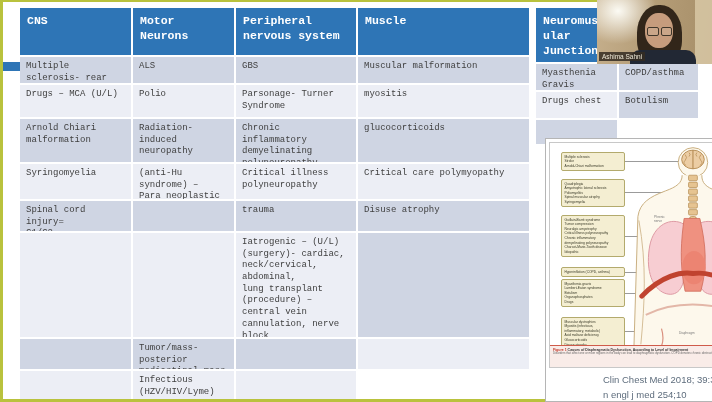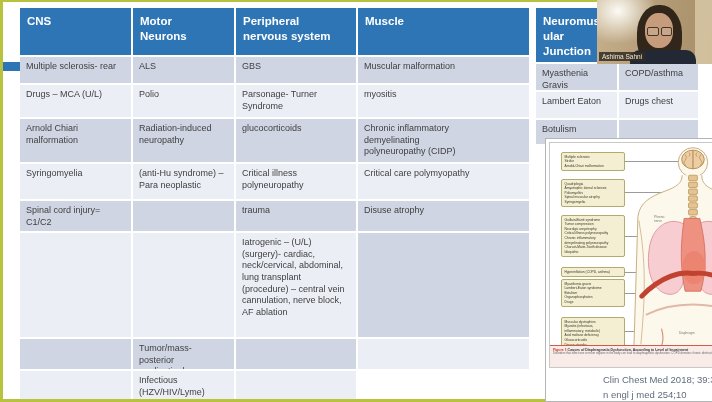--- a/index.html
+++ b/index.html
@@ -6,21 +6,21 @@
   .screen{position:relative;width:712px;height:402px;background:#ffffff;overflow:hidden;
           font-family:"Liberation Sans",sans-serif;}
   
   .edge{position:absolute;background:#b9c23d;z-index:3;}
   .edge-top{left:0;top:0;width:712px;height:2px;}
   .edge-left{left:0;top:0;width:3px;height:402px;}
   .edge-bottom{left:0;bottom:0;width:712px;height:3px;}
   
   .marker{position:absolute;left:0;top:62px;width:20px;height:9px;background:#2e75b6;z-index:2;}
   
-  .tbl{position:absolute;display:grid;gap:2px;background:transparent;z-index:2;}
+  .tbl{position:absolute;display:grid;gap:2px;background:transparent;z-index:2;font-family:Liberation Mono, monospace;}
   .tbl-main{left:20px;top:8px;grid-template-columns:111px 101px 120px 171px;
             grid-template-rows:47px 26px 32px 43px 35px 30px 104px 30px 30px;}
   .tbl-nmj{left:536px;top:8px;grid-template-columns:81px 79px;
            grid-template-rows:54px 26px 26px 24px;}
   .th{background:#2e75b6;color:#ffffff;font-weight:bold;font-size:11.5px;line-height:1.3;
       padding:6px 7px;white-space:pre-line;overflow:hidden;}
   .th-span{grid-column:1 / -1;}
   .td{font-size:9px;line-height:1.3;color:#3f3f3f;padding:4px 6px;white-space:pre-line;overflow:hidden;}
   .rd{background:#cfd5e3;}
   .rl{background:#eceef5;}
@@ -84,24 +84,24 @@
     <div class="td rl">Drugs – MCA (U/L)</div>
     <div class="td rl">Polio</div>
     <div class="td rl">Parsonage- Turner
 Syndrome</div>
     <div class="td rl">myositis</div>
 
     <div class="td rd">Arnold Chiari
 malformation</div>
     <div class="td rd">Radiation-induced
 neuropathy</div>
-    <div class="td rd">glucocorticoids</div>
     <div class="td rd">Chronic inflammatory
 demyelinating
 polyneuropathy (CIDP)</div>
+    <div class="td rd">glucocorticoids</div>
 
     <div class="td rl">Syringomyelia</div>
     <div class="td rl">(anti-Hu syndrome) –
 Para neoplastic</div>
     <div class="td rl">Critical illness
 polyneuropathy</div>
     <div class="td rl">Critical care polymyopathy</div>
 
     <div class="td rd">Spinal cord injury=
 C1/C2</div>
@@ -132,21 +132,20 @@
     <div class="td rl"></div>
   </div>
 
   <div class="tbl tbl-nmj">
     <div class="th th-span">Neuromusc
 ular
 Junction</div>
     <div class="td rd">Myasthenia
 Gravis</div>
     <div class="td rd">COPD/asthma</div>
-    <div class="td rl">Lambert Eaton</div>
     <div class="td rl">Drugs chest</div>
     <div class="td rd">Botulism</div>
     <div class="td rd"></div>
   </div>
 
   <div class="webcam">
     <div class="wc-light"></div>
     <div class="wc-door"></div>
     <div class="wc-hair"></div>
     <div class="wc-face"></div>

